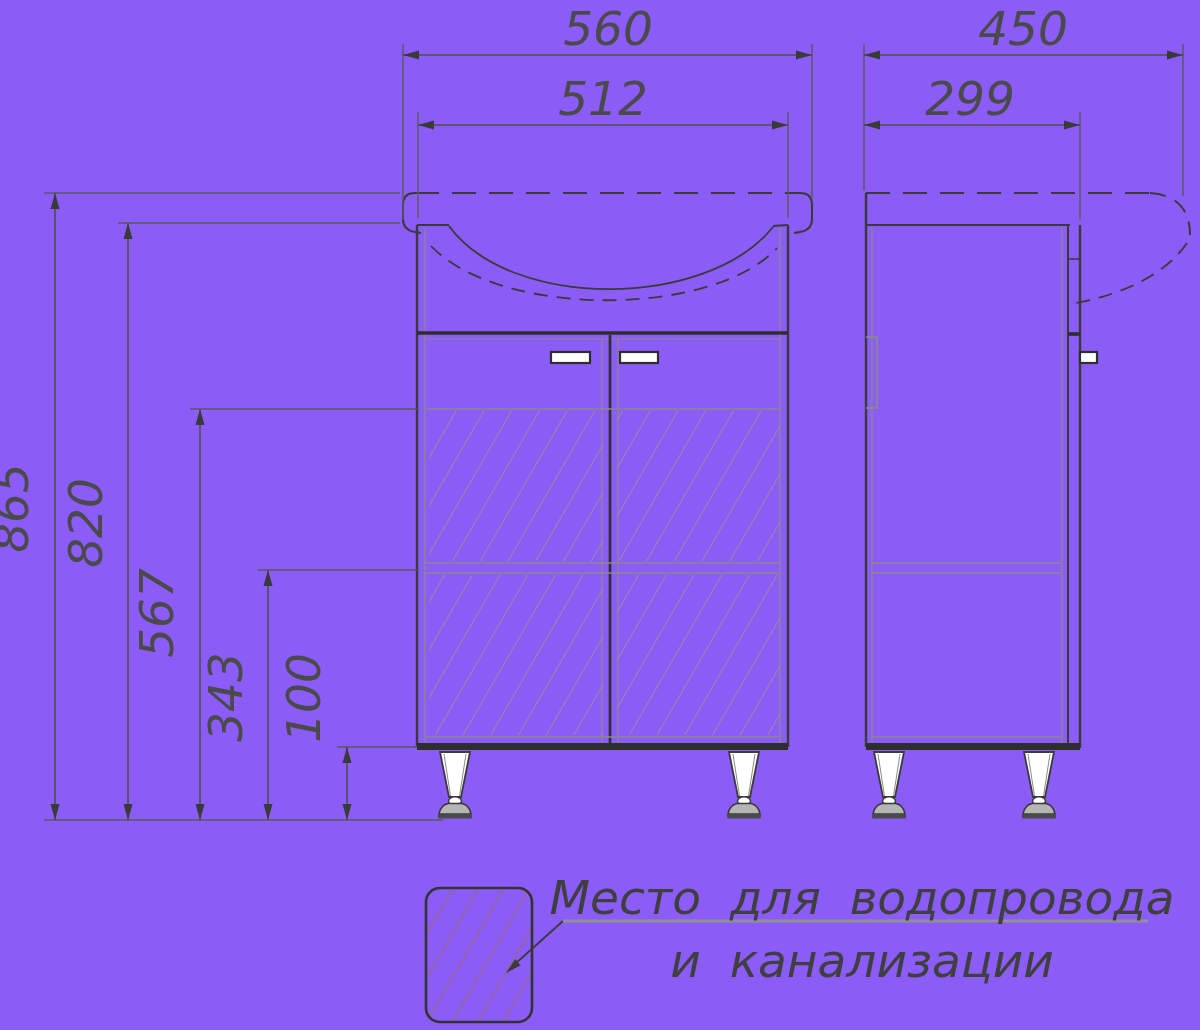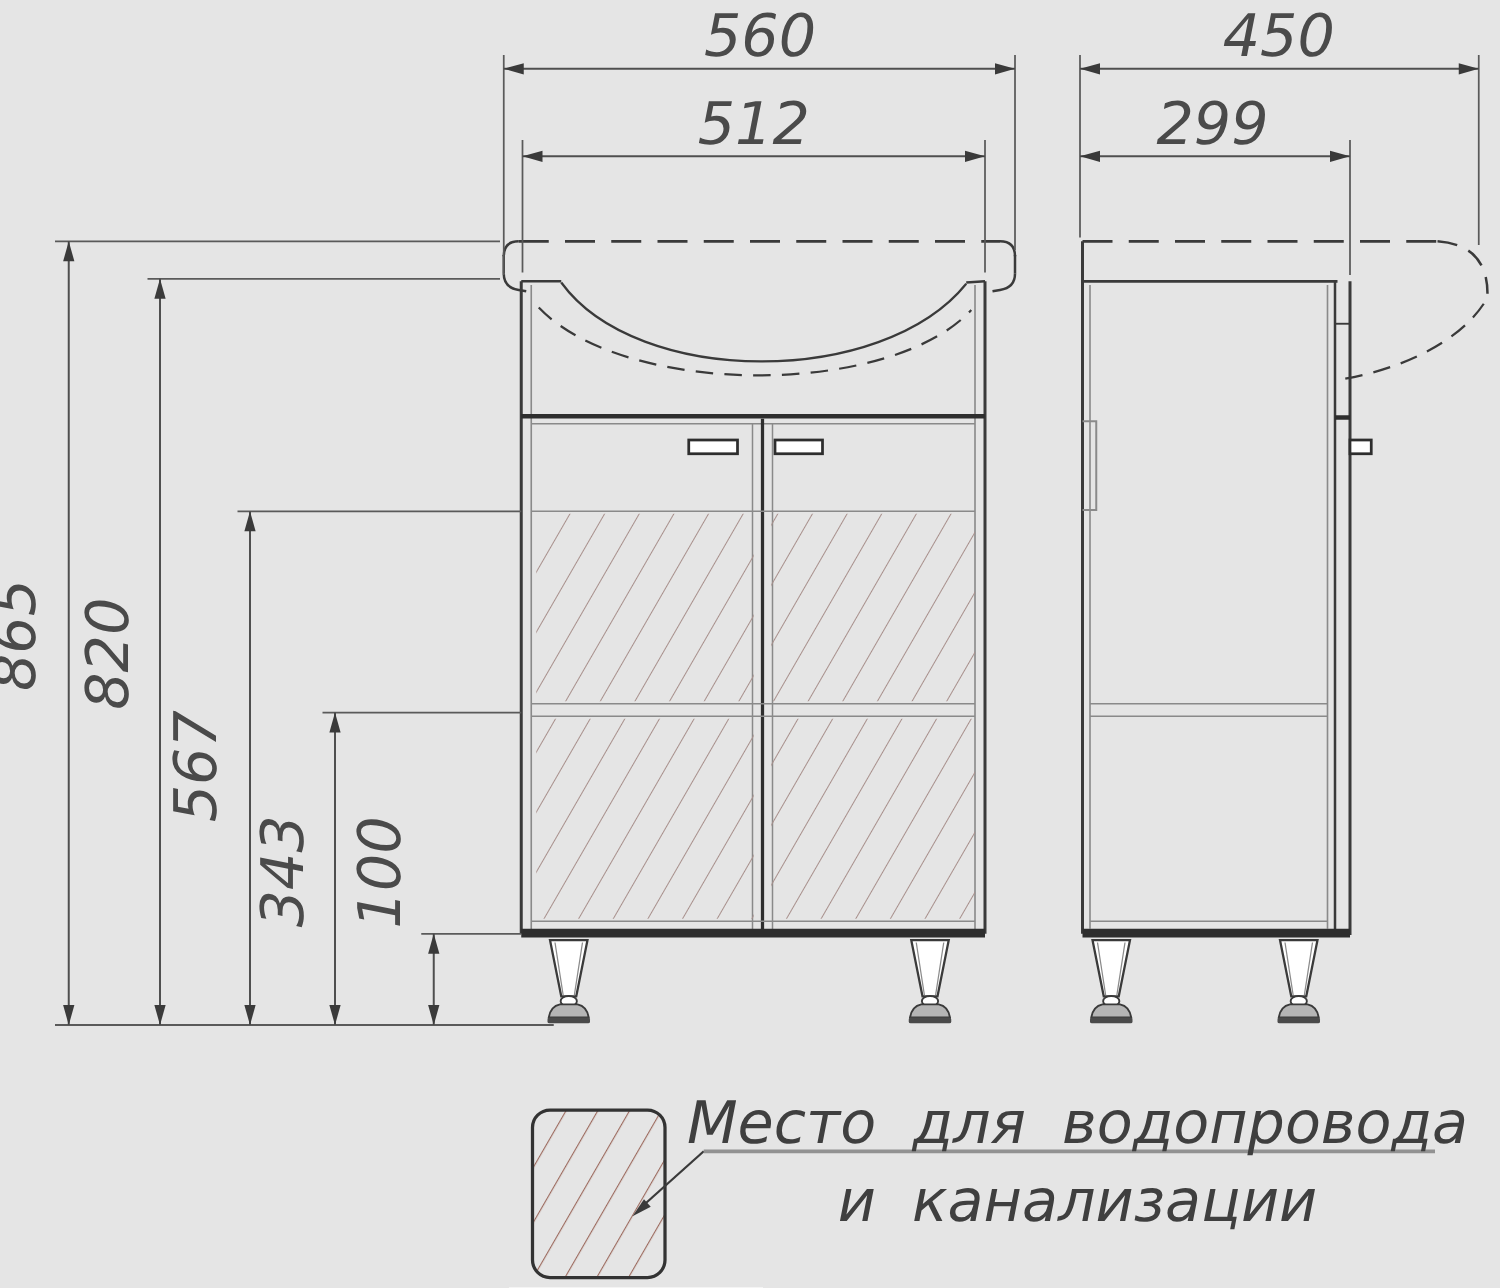--- a/index.html
+++ b/index.html
@@ -1,19 +1,19 @@
 <!DOCTYPE html>
 <html><head>
 <meta charset="utf-8">
 <style>
   html,body{margin:0;padding:0;background:#ffffff;}
   .canvas{
     position:relative;
     width:1200px;height:1030px;
-    background:#e5e5e5;
+    background:#8b5cf6;
     font-family:"DejaVu Sans",sans-serif;
     overflow:hidden;
   }
   svg{display:block;}
   .dim-text{
     font-family:"DejaVu Sans",sans-serif;
     font-style:italic;
     font-size:47px;
     fill:#4a4a4a;
   }

